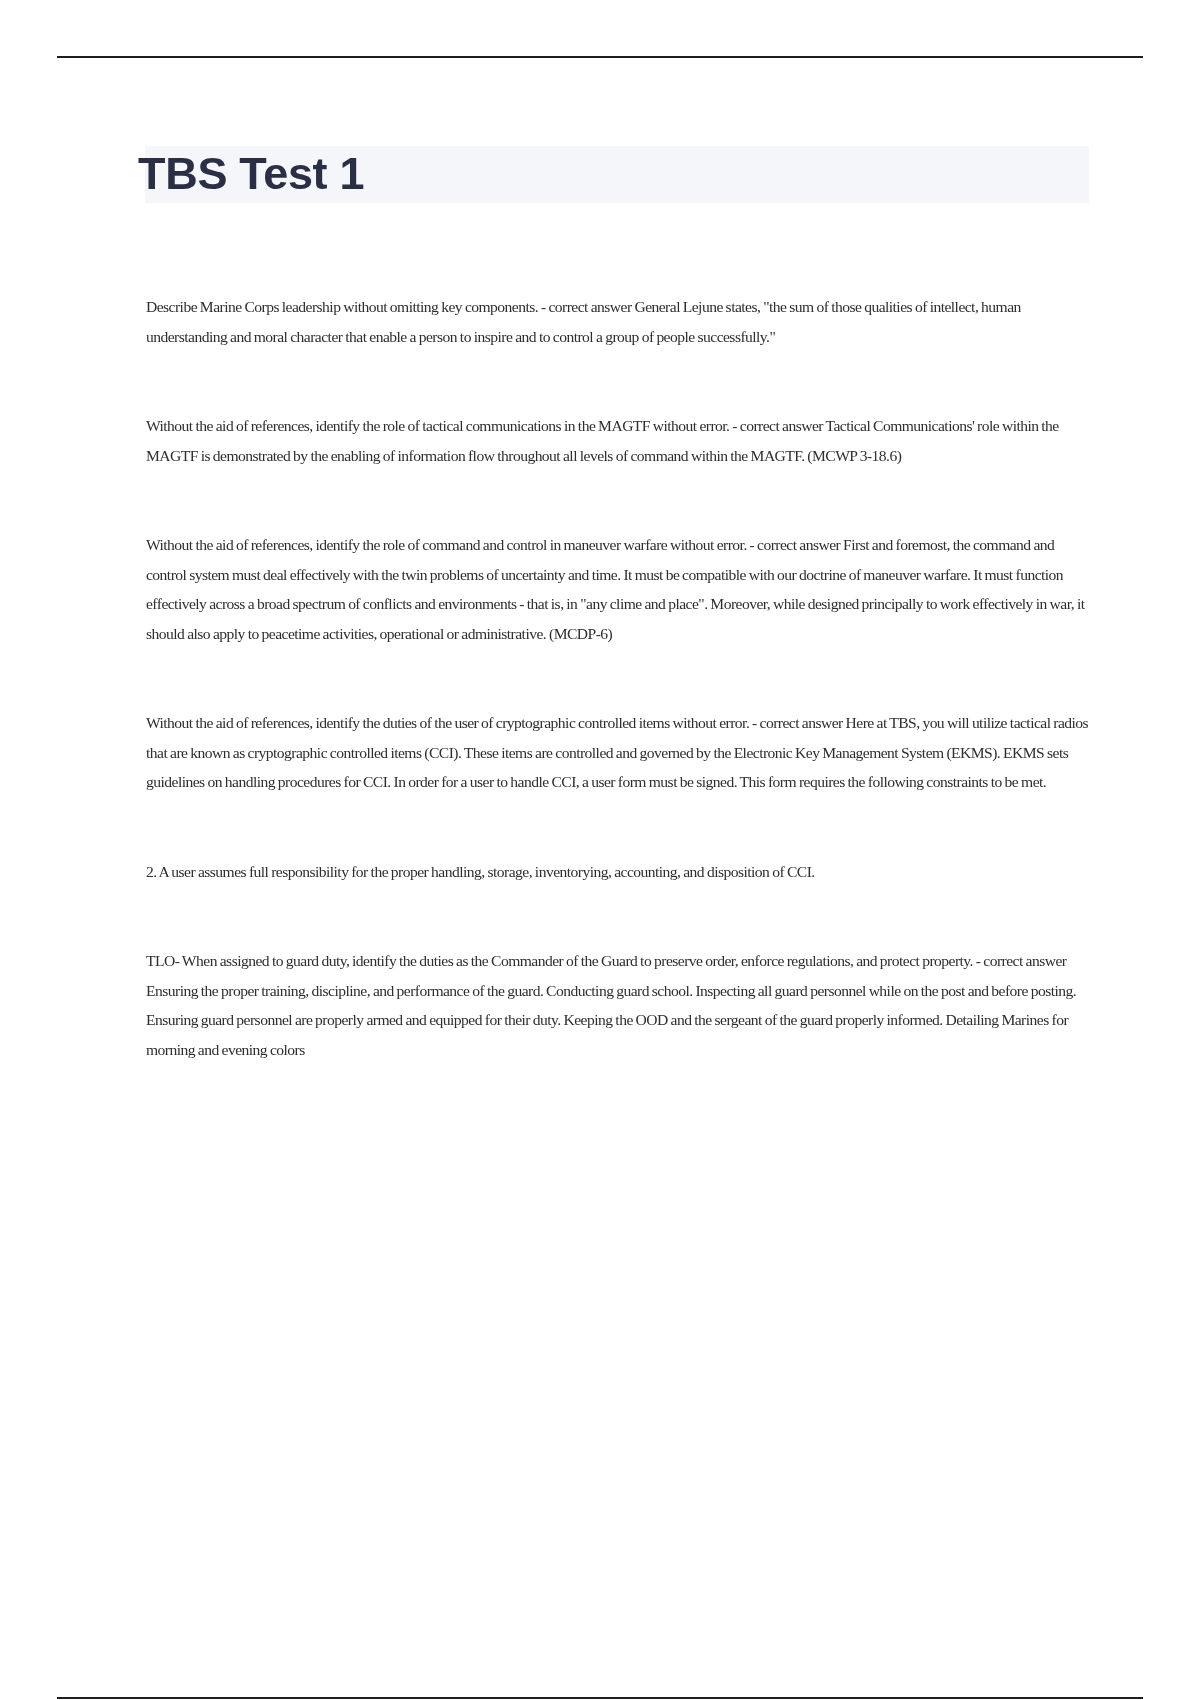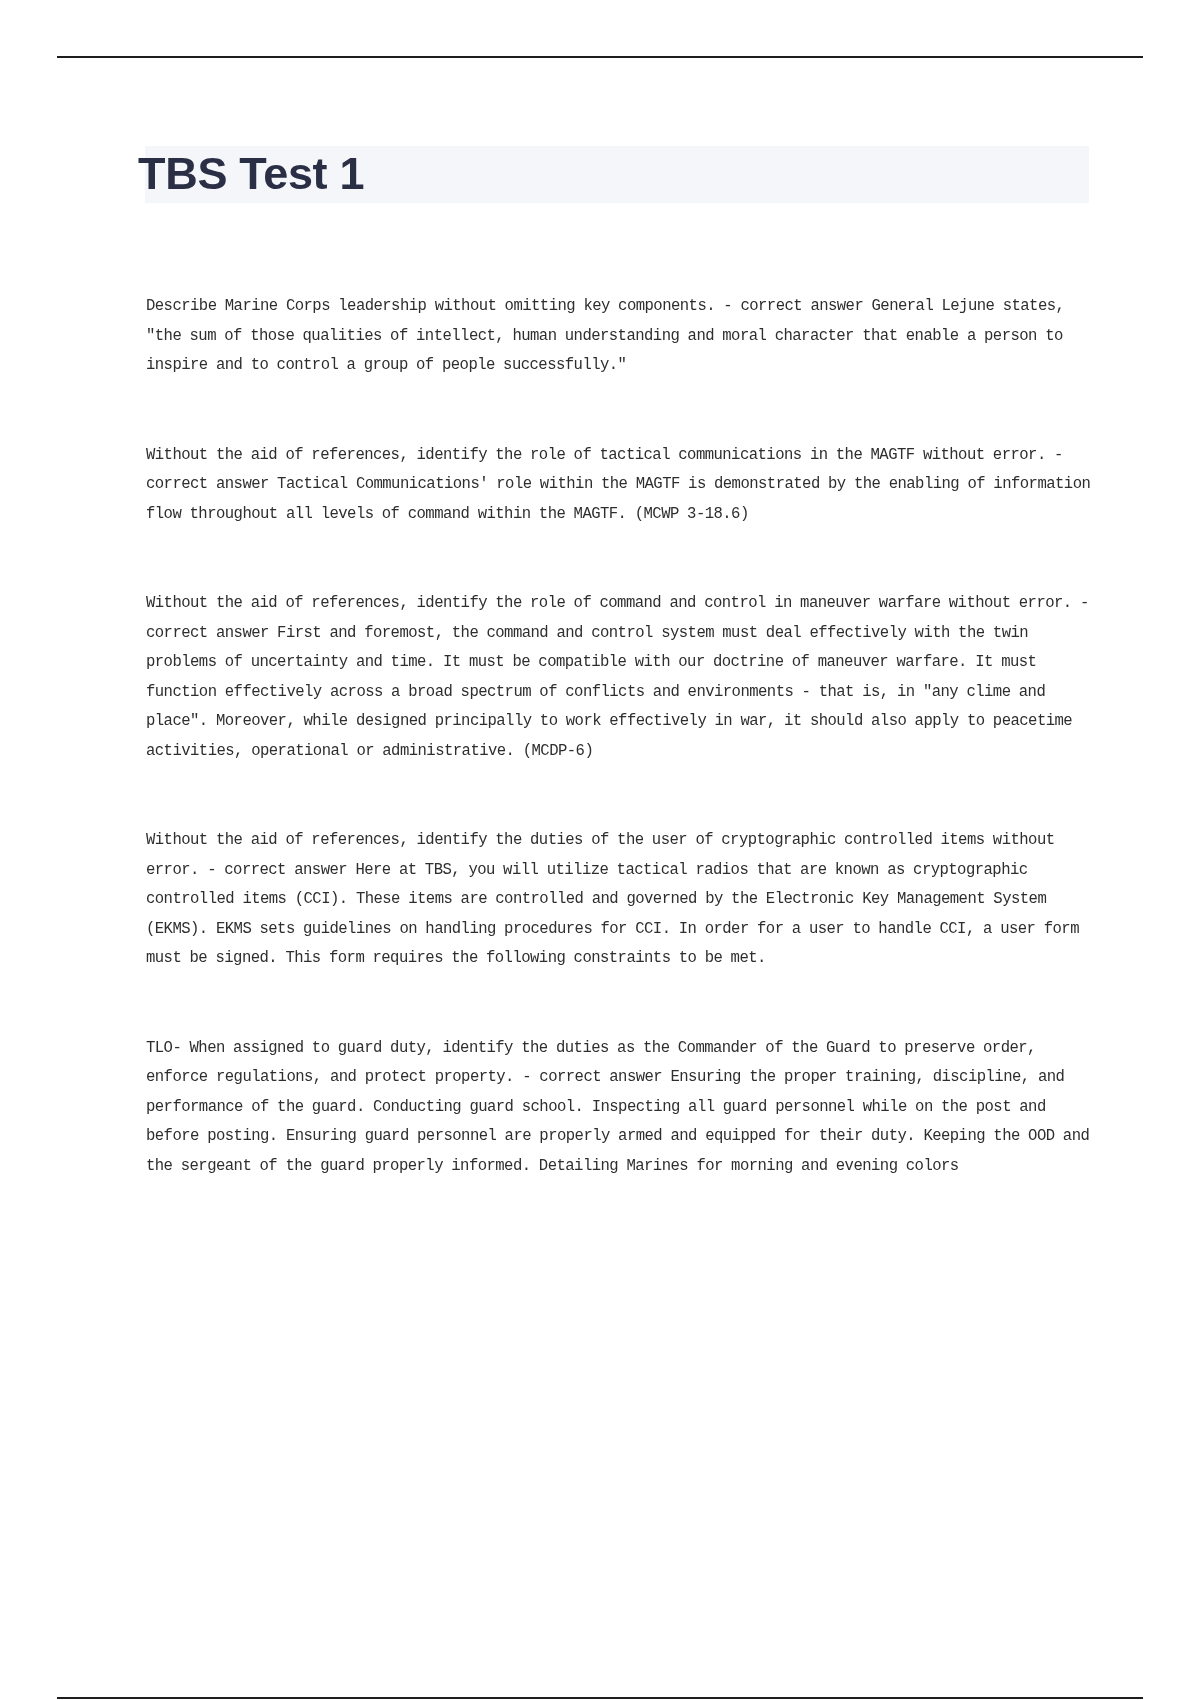--- a/index.html
+++ b/index.html
@@ -47,37 +47,38 @@
     }
 
     .content {
       position: absolute;
       left: 146px;
       top: 292px;
       width: 945px;
     }
     .para {
       margin: 0 0 60px 0;
-      font-family: Liberation Mono, monospace;
+      font-family: Liberation Serif, serif;
       font-size: 15.6px;
       line-height: 29.5px;
       color: #2e2e2e;
       letter-spacing: -0.55px;
       word-spacing: -0.5px;
     }
   </style>
 </head>
 <body>
 
 <div class="rule top"></div>
 
 <div class="title-band"></div>
 <h1 class="title">TBS Test 1</h1>
 
 <div class="content">
   <p class="para">Describe Marine Corps leadership without omitting key components. - correct answer General Lejune states, "the sum of those qualities of intellect, human understanding and moral character that enable a person to inspire and to control a group of people successfully."</p>
   <p class="para">Without the aid of references, identify the role of tactical communications in the MAGTF without error. - correct answer Tactical Communications' role within the MAGTF is demonstrated by the enabling of information flow throughout all levels of command within the MAGTF. (MCWP 3-18.6)</p>
   <p class="para">Without the aid of references, identify the role of command and control in maneuver warfare without error. - correct answer First and foremost, the command and control system must deal effectively with the twin problems of uncertainty and time. It must be compatible with our doctrine of maneuver warfare. It must function effectively across a broad spectrum of conflicts and environments - that is, in "any clime and place". Moreover, while designed principally to work effectively in war, it should also apply to peacetime activities, operational or administrative. (MCDP-6)</p>
   <p class="para">Without the aid of references, identify the duties of the user of cryptographic controlled items without error. - correct answer Here at TBS, you will utilize tactical radios that are known as cryptographic controlled items (CCI). These items are controlled and governed by the Electronic Key Management System (EKMS). EKMS sets guidelines on handling procedures for CCI. In order for a user to handle CCI, a user form must be signed. This form requires the following constraints to be met.</p>
+  <p class="para">2. A user assumes full responsibility for the proper handling, storage, inventorying, accounting, and disposition of CCI.</p>
   <p class="para">TLO- When assigned to guard duty, identify the duties as the Commander of the Guard to preserve order, enforce regulations, and protect property. - correct answer Ensuring the proper training, discipline, and performance of the guard. Conducting guard school. Inspecting all guard personnel while on the post and before posting. Ensuring guard personnel are properly armed and equipped for their duty. Keeping the OOD and the sergeant of the guard properly informed. Detailing Marines for morning and evening colors</p>
 </div>
 
 <div class="rule bottom"></div>
 
 </body></html>

